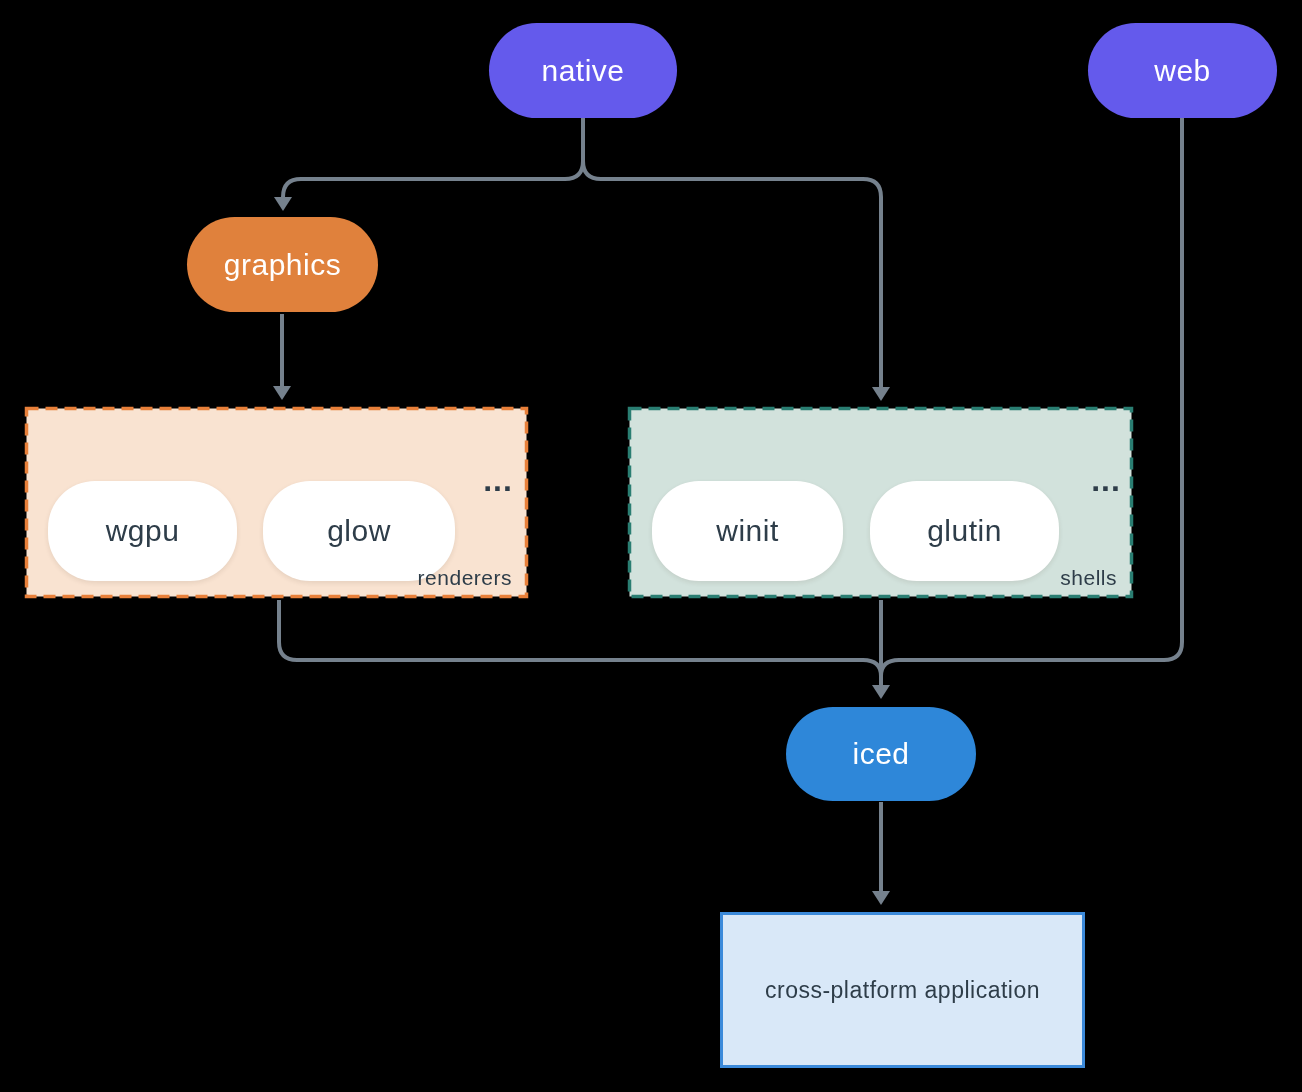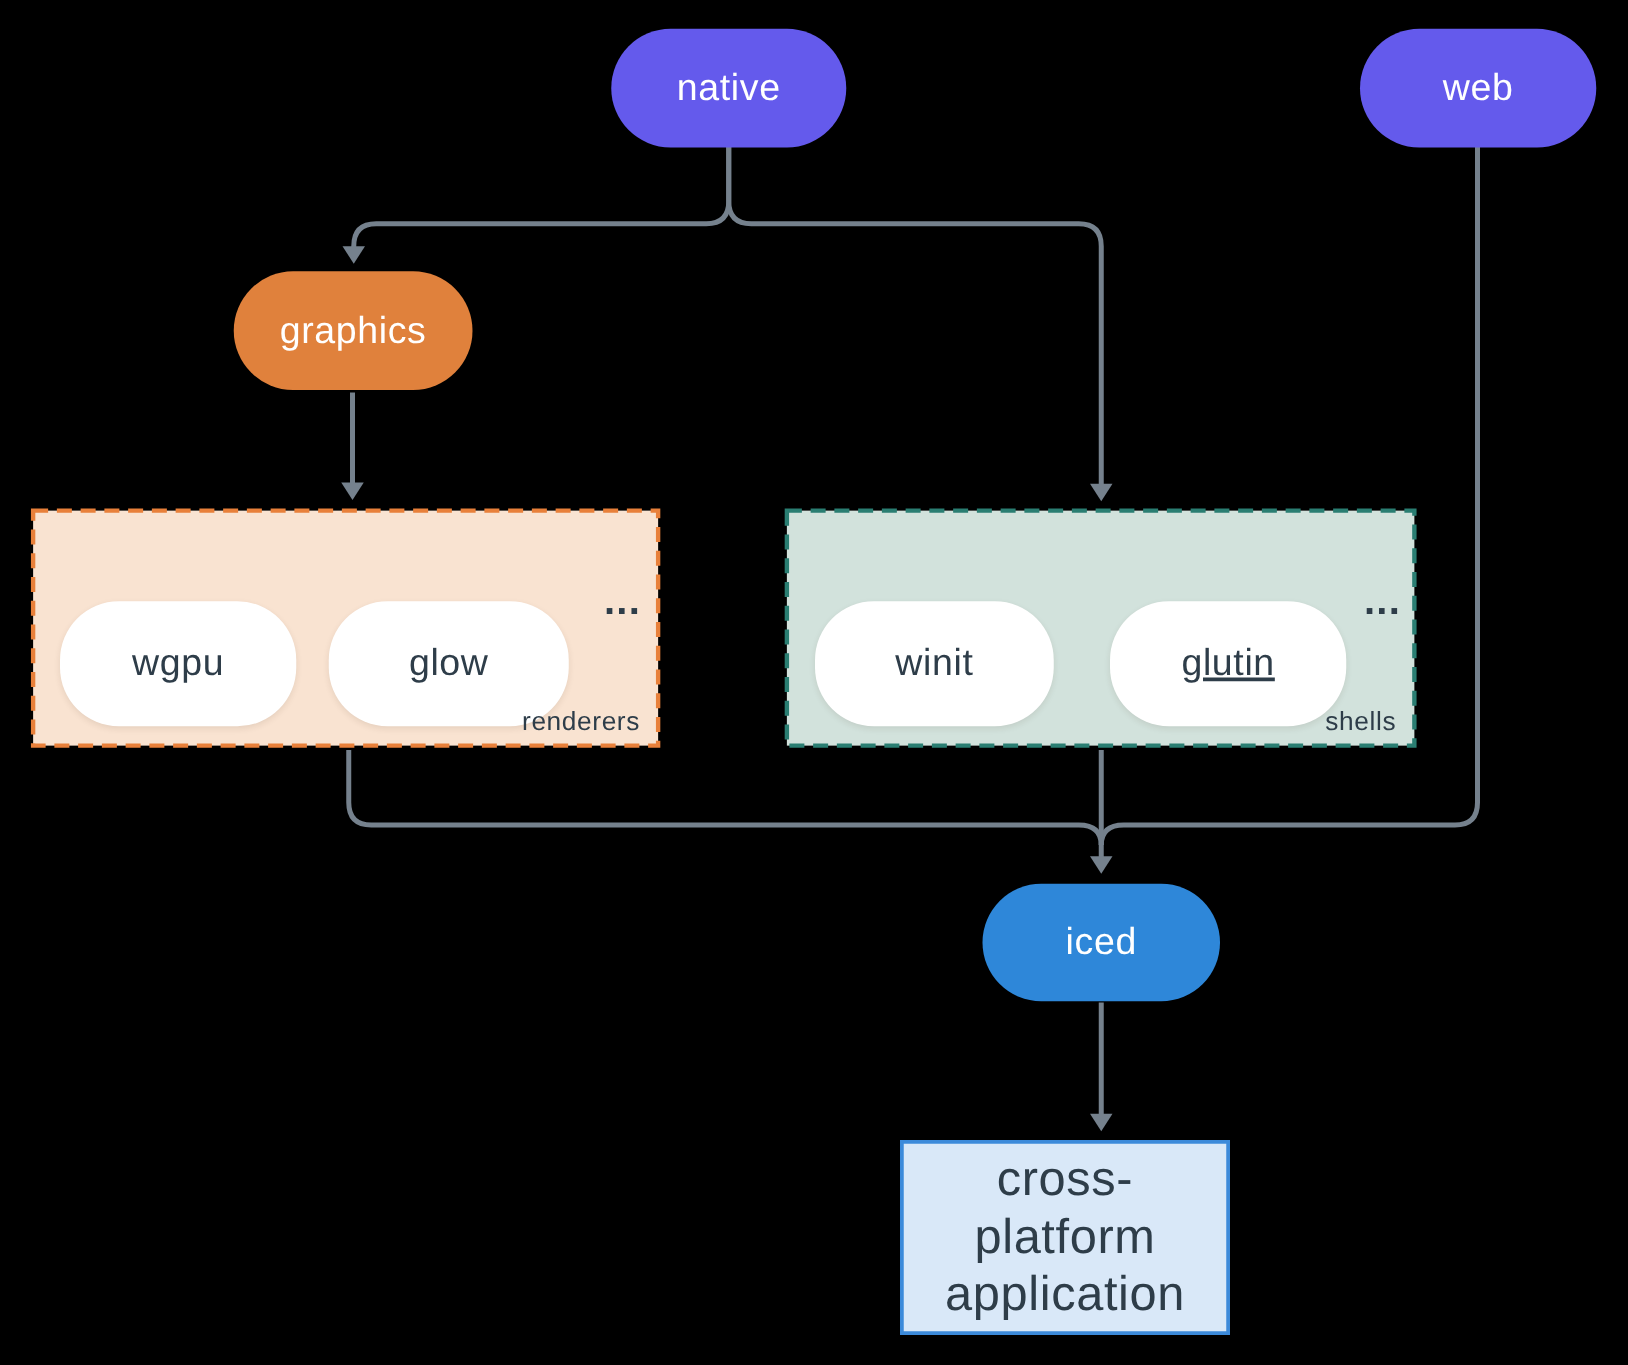--- a/index.html
+++ b/index.html
@@ -59,38 +59,38 @@
   .group-shells{left:628px;top:407px;width:505px;height:191px;}
   .inner-pill{
     position:absolute;top:26px;height:100px;border-radius:47px;
     background:#ffffff;box-shadow:0 2px 5px rgba(60,40,20,.10);
     display:flex;align-items:center;justify-content:center;
     color:var(--dark-text);font-size:30px;letter-spacing:.5px;margin-top:48px;
   }
   .pill-wgpu{left:23px;width:189px;}
   .pill-glow{left:238px;width:192px;}
   .pill-winit{left:24px;width:191px;}
-  .pill-glutin{left:260px;width:189px;text-decoration:underline;}
+  .pill-glutin{left:242px;width:189px;}
   .ellipsis{
     position:absolute;top:26px;height:94px;width:60px;
     display:flex;align-items:center;justify-content:center;
     color:var(--dark-text);font-size:32px;font-weight:bold;letter-spacing:1px;
   }
   .ellipsis-renderers{left:443px;}
   .ellipsis-shells{left:448px;}
   .group-label{
     position:absolute;right:16px;bottom:8px;
     color:var(--dark-text);font-size:21px;letter-spacing:.5px;
   }
   .box-app{
-    left:720px;top:912px;width:264px;height:156px;
+    left:720px;top:912px;width:365px;height:156px;
     background:var(--lightblue-fill);
     border:3px solid var(--lightblue-border);
     color:var(--dark-text);
-    font-size:39px;line-height:46px;letter-spacing:.5px;
+    font-size:23px;line-height:46px;letter-spacing:.5px;
     text-align:center;
     padding:0 26px;
   }
 </style>
 </head>
 <body>
 
 <div class="canvas">
 
   <svg class="connectors" width="1302" height="1092" viewBox="0 0 1302 1092">

